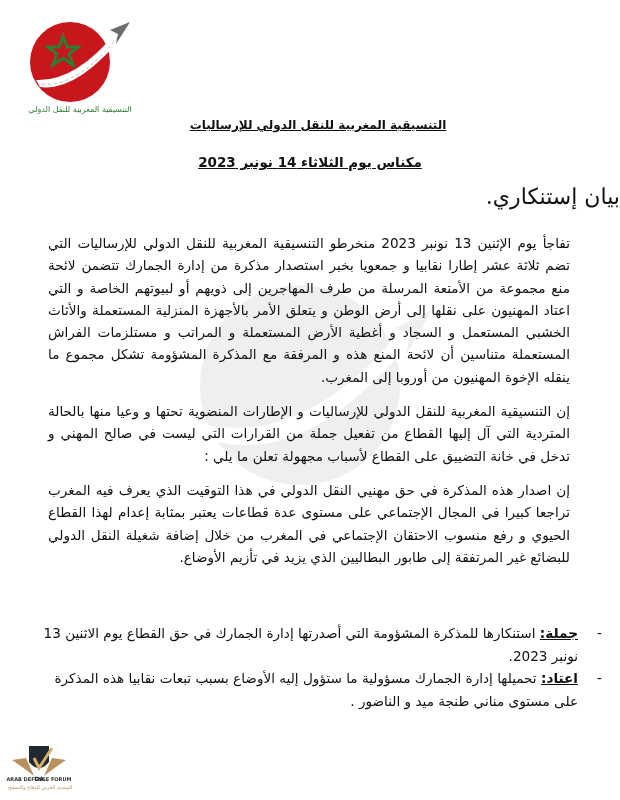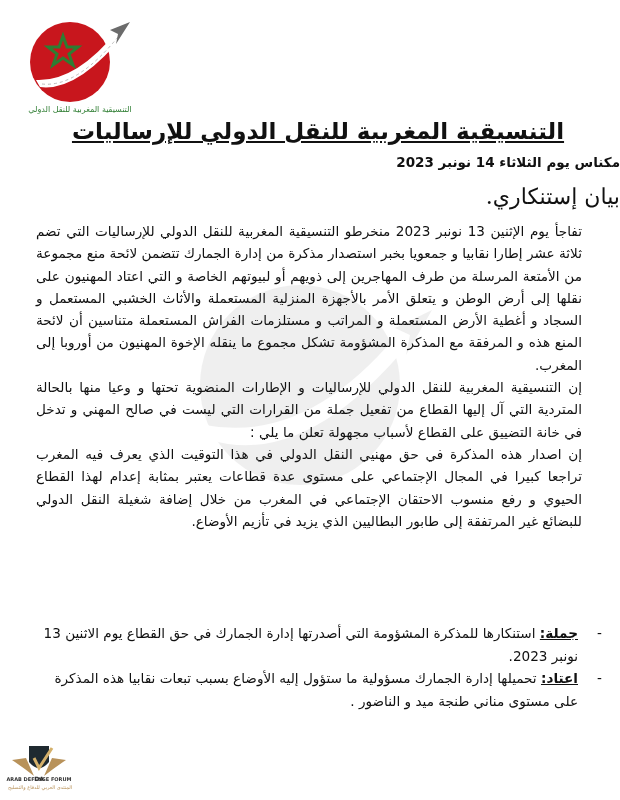--- a/index.html
+++ b/index.html
@@ -5,35 +5,35 @@
   html, body { margin:0; padding:0; }
   body {
     width:620px; height:800px; background:#ffffff; overflow:hidden;
     position:relative; font-family:"DejaVu Sans", sans-serif; color:#111;
   }
   .page { position:absolute; inset:0; }
   .logo { position:absolute; left:18px; top:12px; width:120px; height:105px; }
   .watermark { position:absolute; left:170px; top:270px; width:270px; height:240px; opacity:0.09; }
   .title {
     position:absolute; left:16px; right:0; top:118px; text-align:center;
-    direction:rtl; font-weight:bold; font-size:23px; text-decoration:underline;
+    direction:rtl; font-weight:bold; font-size:12px; text-decoration:underline;
   }
   .dateline {
-    position:absolute; left:0; right:0; top:154px; 
-    direction:rtl; font-weight:bold; font-size:13.5px;
+    position:absolute; left:0; right:0; top:154px; text-align:center;
+    direction:rtl; font-weight:bold; font-size:13.5px;text-decoration:underline;
   }
   .heading {
     position:absolute; left:0; right:0; top:184px; text-align:right;
     direction:rtl; font-size:22px; font-family:"DejaVu Serif", serif;
   }
   .body {
     position:absolute; left:36px; right:38px; top:220px;
     direction:rtl; text-align:justify; font-size:13.6px; line-height:22.3px;
   }
-  .body p { margin:0; }
+  .body p { margin:12px; }
   .points { position:absolute; left:36px; right:18px; top:622px; direction:rtl; font-size:13.6px; line-height:22.5px; }
   .point { position:relative; padding-right:24px; margin-bottom:0; }
   .point .dash { position:absolute; right:0; top:0; }
   .point .lbl { font-weight:bold; text-decoration:underline; }
   .forum-logo { position:absolute; left:4px; top:738px; width:70px; height:58px; }
   .forum-text { position:absolute; left:2px; top:776px; width:74px; text-align:center; font-size:5px; color:#333; font-weight:bold; }
   .forum-ar { position:absolute; left:0px; top:784px; width:80px; text-align:center; font-size:5px; color:#b8925a; direction:rtl; }
 </style>
 </head>
 <body>

